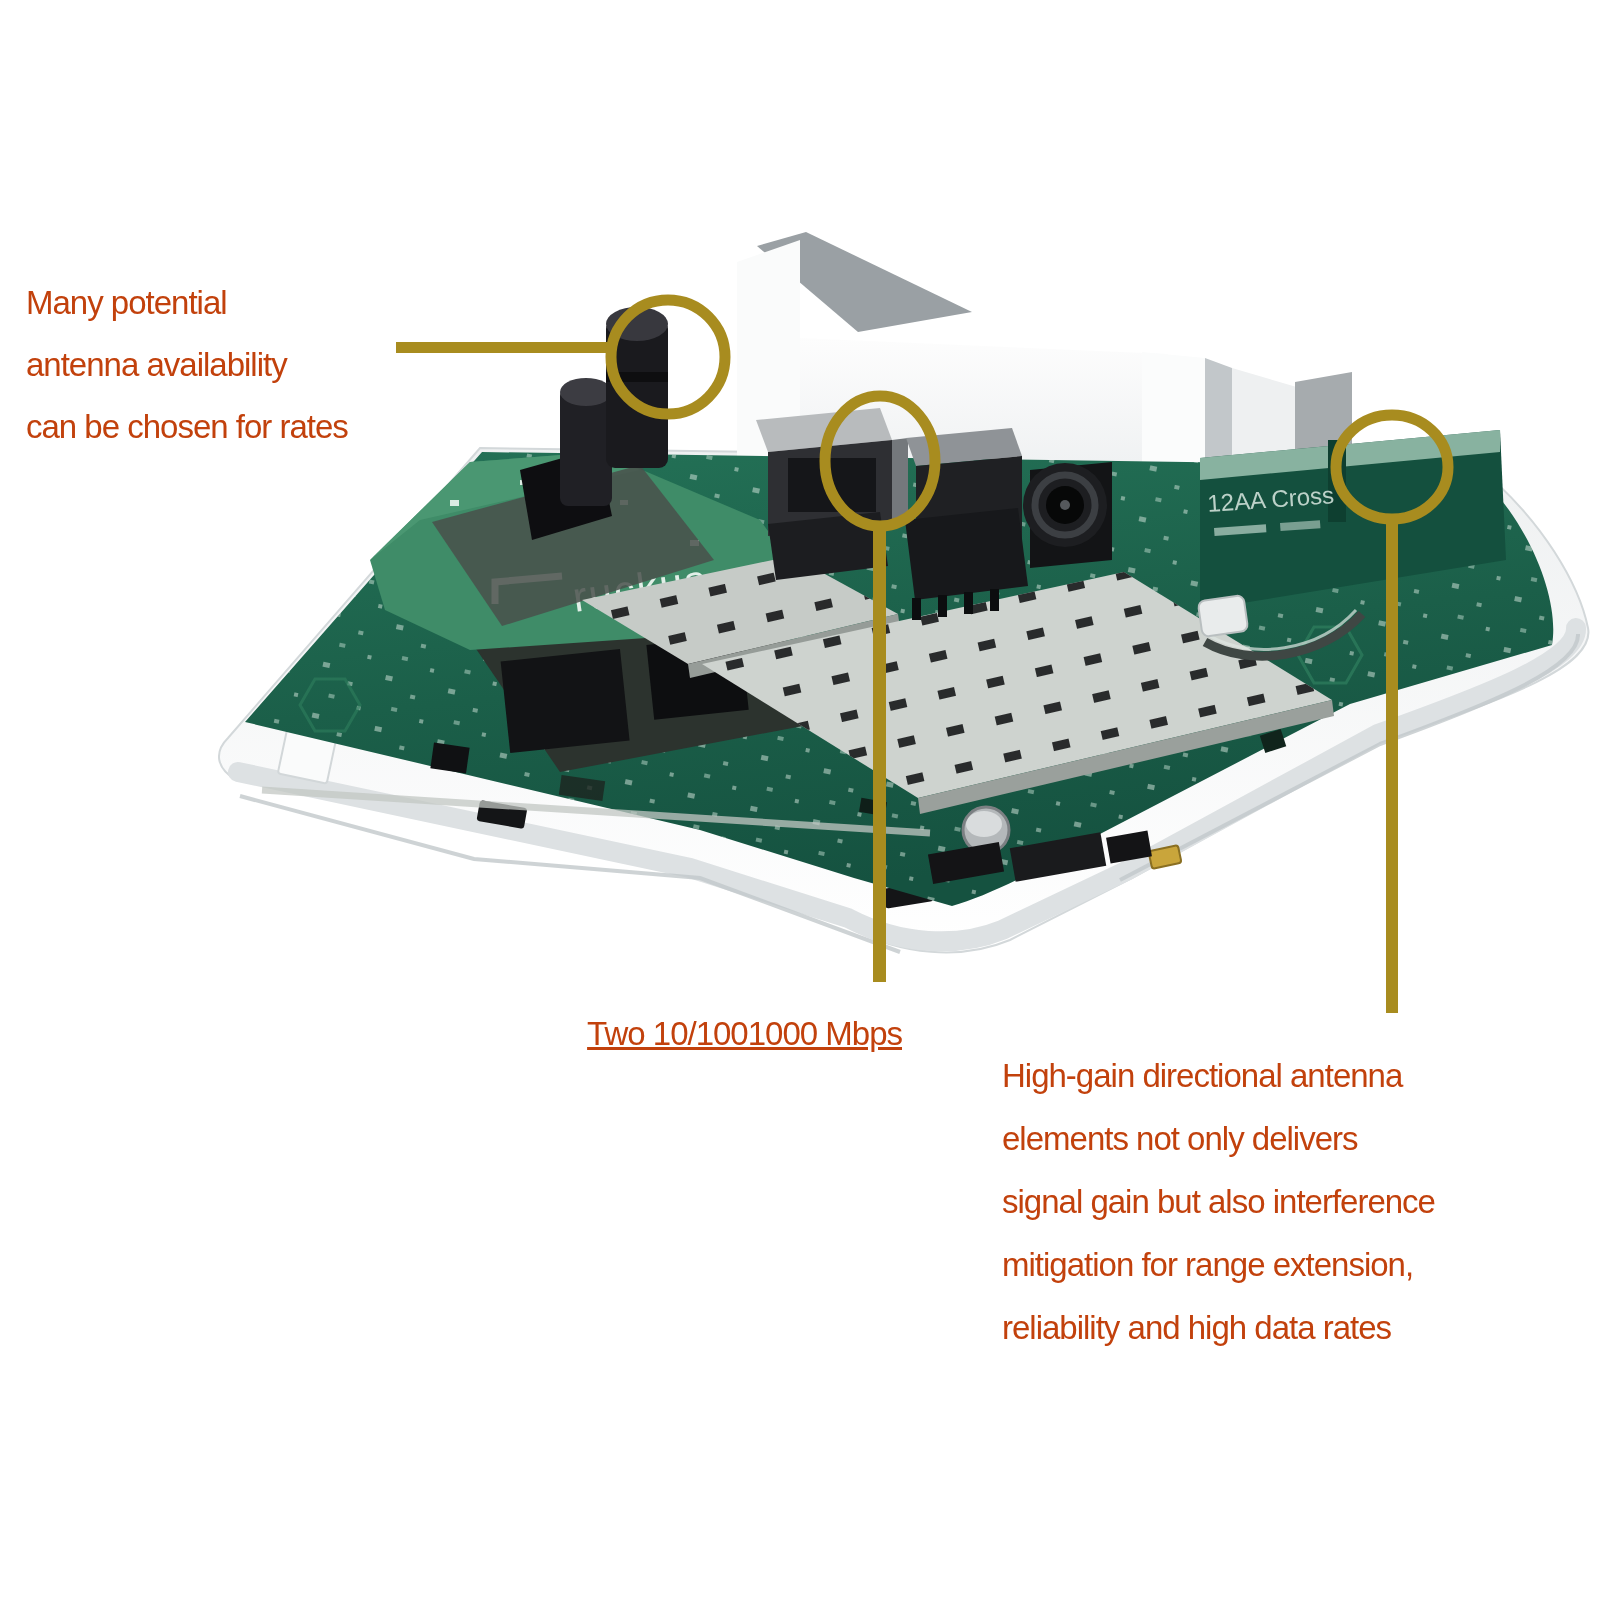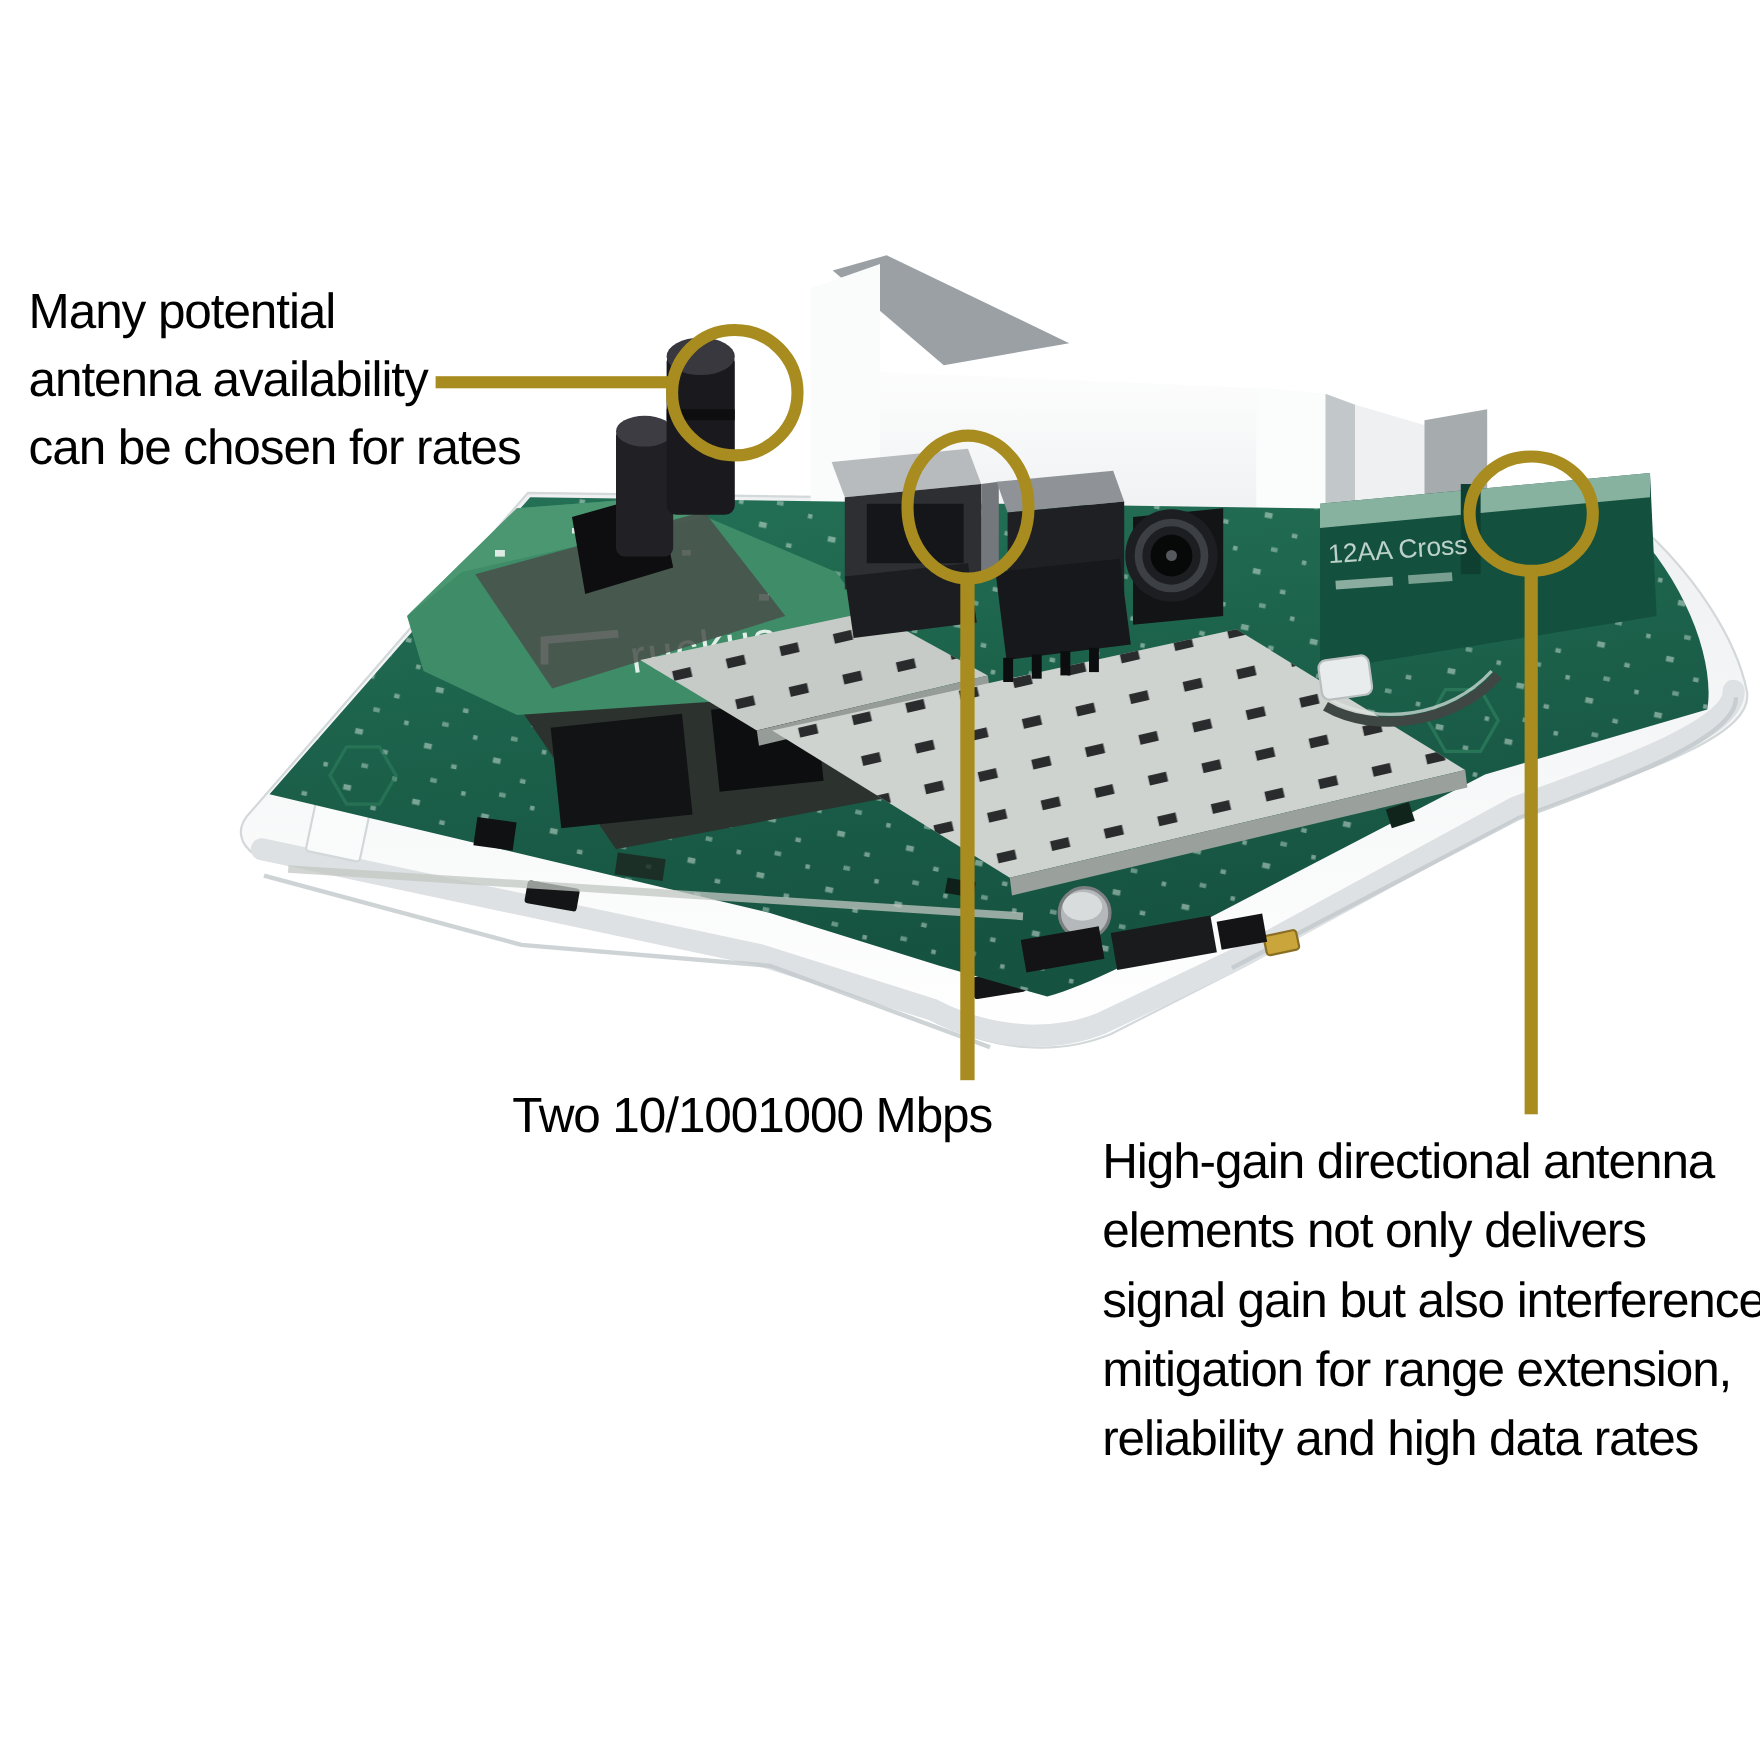--- a/index.html
+++ b/index.html
@@ -2,26 +2,26 @@
 <html><head>
 <meta charset="utf-8">
 <style>
   html,body{margin:0;padding:0;background:#ffffff;}
   #stage{
     position:relative;width:1600px;height:1600px;background:#ffffff;overflow:hidden;
     font-family:"Liberation Sans", sans-serif;
   }
   #scene{position:absolute;left:0;top:0;}
   .callout-text{
-    position:absolute;color:#000000;font-size:45px;line-height:62px;
-    letter-spacing:-1px;font-weight:400;
+    position:absolute;color:#c2410c;font-size:33px;line-height:62px;
+    letter-spacing:-1px;font-weight:400;margin-top:20px;
   }
   .callout-text .ln{white-space:pre;}
   #note-left{left:26px;top:252px;text-align:left;}
-  #note-center{right:698px;top:982px;text-align:right;line-height:63px;}
+  #note-center{right:698px;top:982px;text-align:right;line-height:63px;text-decoration:underline;}
   #note-right{left:1002px;top:1024px;text-align:left;line-height:63px;}
 </style>
 </head>
 <body>
 
 <div id="stage">
 
   <svg id="scene" width="1600" height="1600" viewBox="0 0 1600 1600">
     <defs>
       <pattern id="vents" width="50" height="38" patternUnits="userSpaceOnUse" patternTransform="rotate(-13)">

